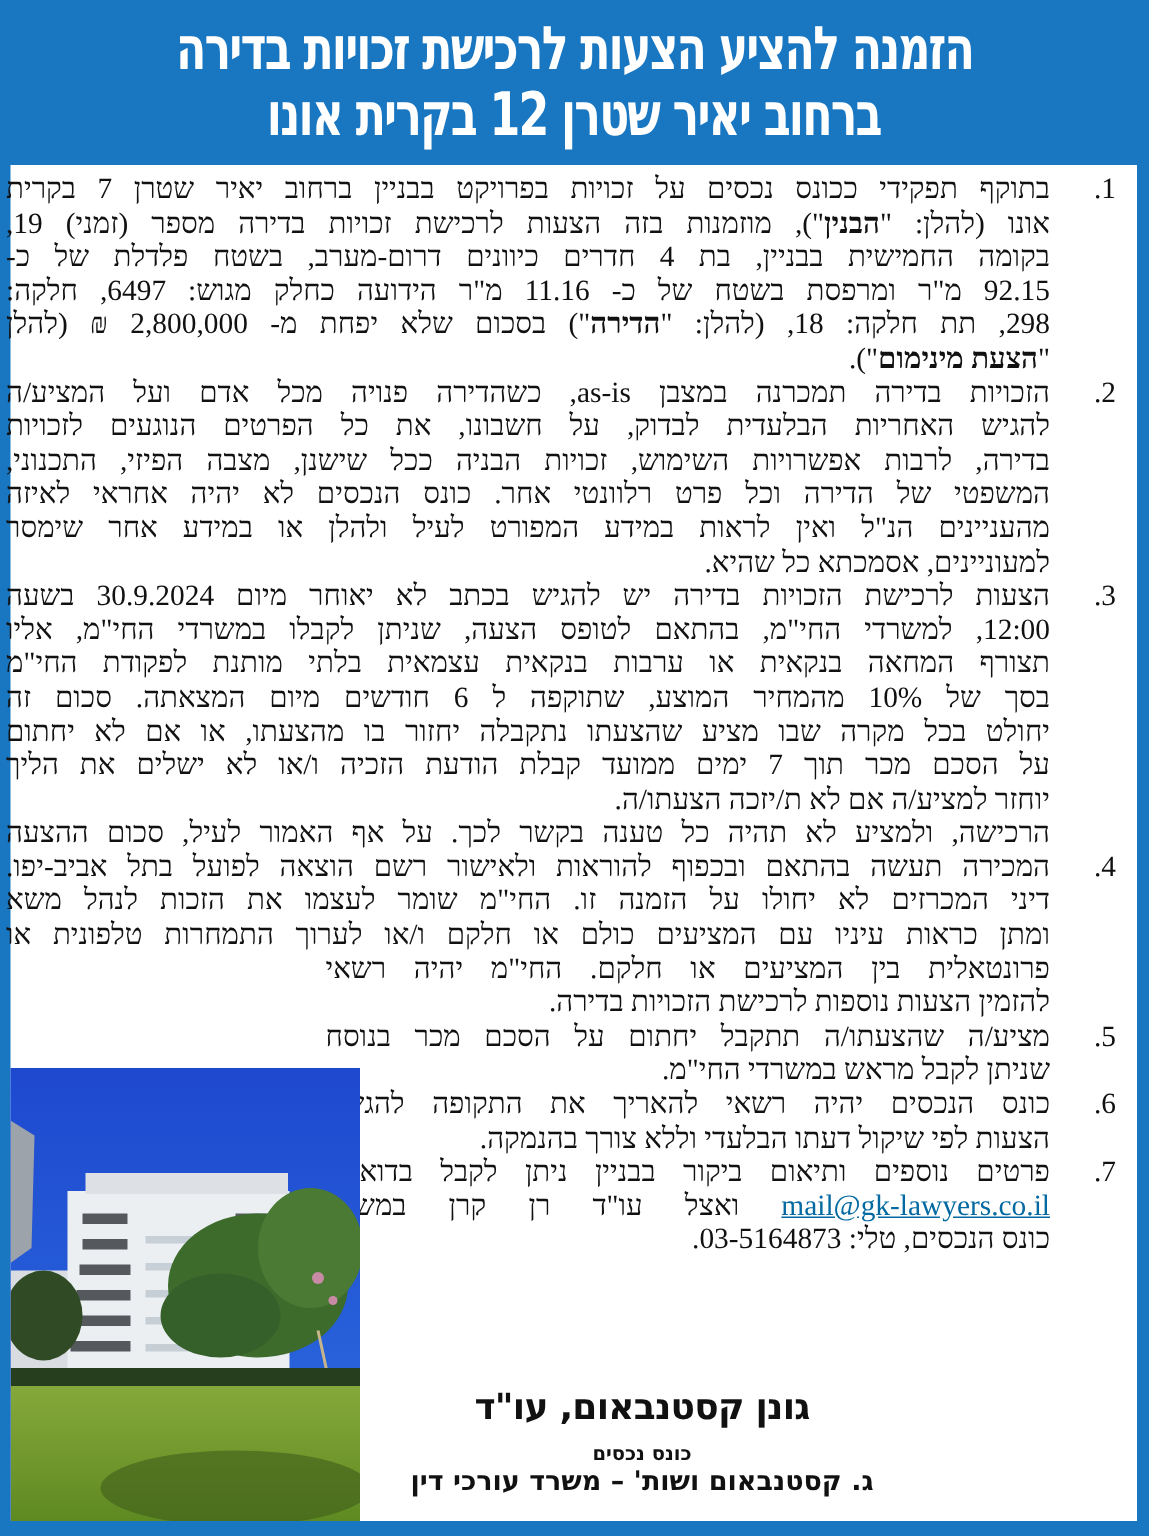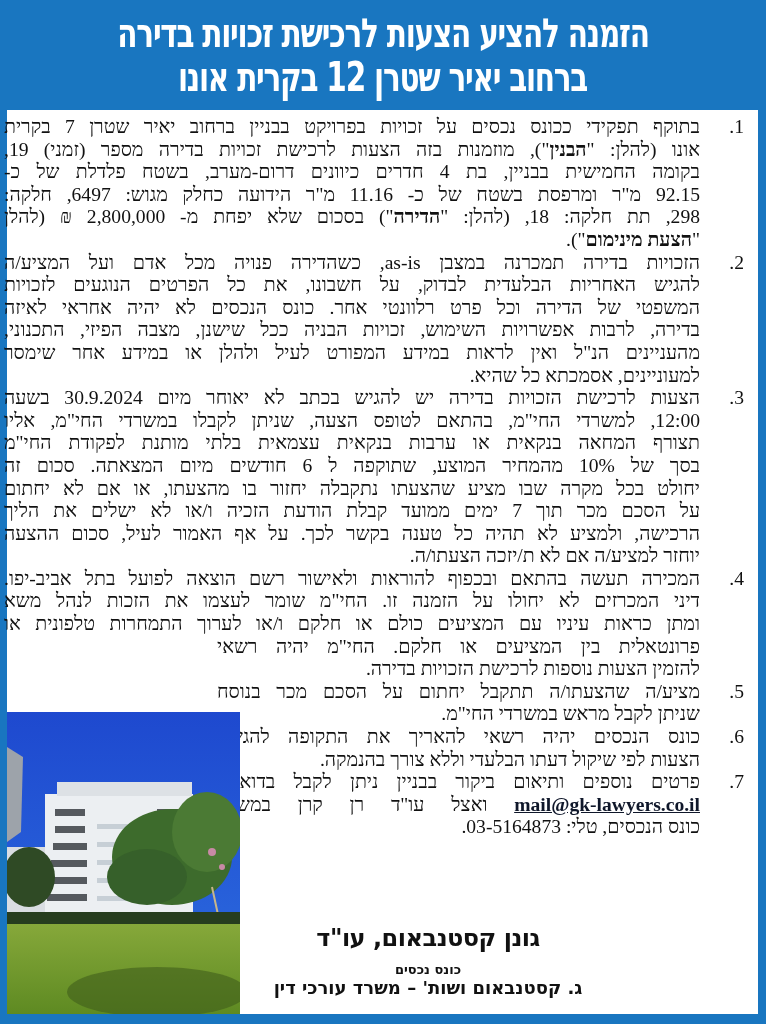--- a/index.html
+++ b/index.html
@@ -70,24 +70,23 @@
       white-space: nowrap;
       text-align: justify;
       text-align-last: justify;
     }
     .ln.last {
       text-align-last: right;
     }
     .b { font-weight: bold; }
     .email {
       text-decoration: underline;
-      color: #0f172a;
+      color: #0369a1;
       direction: ltr;
       unicode-bidi: embed;
-      font-weight: bold;
     }
     .narrow .ln { width: 483px; }
     .photo {
       position: absolute;
       left: 0; top: 602px;
       width: 233px;
       height: 302px;
       overflow: hidden;
       background: #1d4fd0;
     }
@@ -126,36 +125,36 @@
       <span class="ln">בקומה החמישית בבניין, בת 4 חדרים כיוונים דרום-מערב, בשטח פלדלת של כ-</span>
       <span class="ln">92.15 מ"ר ומרפסת בשטח של כ- 11.16 מ"ר הידועה כחלק מגוש: 6497, חלקה:</span>
       <span class="ln"><span>298, תת חלקה: 18, (להלן: "</span><span class="b">הדירה</span><span>") בסכום שלא יפחת מ- 2,800,000 ₪ (להלן</span></span>
       <span class="ln last"><span>"</span><span class="b">הצעת מינימום</span><span>").</span></span>
     </div>
 
     <div class="item">
       <span class="num">.2</span>
       <span class="ln">הזכויות בדירה תמכרנה במצבן as-is, כשהדירה פנויה מכל אדם ועל המציע/ה</span>
       <span class="ln">להגיש האחריות הבלעדית לבדוק, על חשבונו, את כל הפרטים הנוגעים לזכויות</span>
+      <span class="ln">בדירה, לרבות אפשרויות השימוש, זכויות הבניה ככל שישנן, מצבה הפיזי, התכנוני,</span>
       <span class="ln">המשפטי של הדירה וכל פרט רלוונטי אחר. כונס הנכסים לא יהיה אחראי לאיזה</span>
-      <span class="ln">בדירה, לרבות אפשרויות השימוש, זכויות הבניה ככל שישנן, מצבה הפיזי, התכנוני,</span>
       <span class="ln">מהעניינים הנ"ל ואין לראות במידע המפורט לעיל ולהלן או במידע אחר שימסר</span>
       <span class="ln last">למעוניינים, אסמכתא כל שהיא.</span>
     </div>
 
     <div class="item">
       <span class="num">.3</span>
       <span class="ln">הצעות לרכישת הזכויות בדירה יש להגיש בכתב לא יאוחר מיום 30.9.2024 בשעה</span>
       <span class="ln">12:00, למשרדי החי"מ, בהתאם לטופס הצעה, שניתן לקבלו במשרדי החי"מ, אליו</span>
       <span class="ln">תצורף המחאה בנקאית או ערבות בנקאית עצמאית בלתי מותנת לפקודת החי"מ</span>
       <span class="ln">בסך של 10% מהמחיר המוצע, שתוקפה ל 6 חודשים מיום המצאתה. סכום זה</span>
       <span class="ln">יחולט בכל מקרה שבו מציע שהצעתו נתקבלה יחזור בו מהצעתו, או אם לא יחתום</span>
       <span class="ln">על הסכם מכר תוך 7 ימים ממועד קבלת הודעת הזכיה ו/או לא ישלים את הליך</span>
+      <span class="ln last">יוחזר למציע/ה אם לא ת/יזכה הצעתו/ה.</span>
       <span class="ln">הרכישה, ולמציע לא תהיה כל טענה בקשר לכך. על אף האמור לעיל, סכום ההצעה</span>
-      <span class="ln last">יוחזר למציע/ה אם לא ת/יזכה הצעתו/ה.</span>
     </div>
 
     <div class="item">
       <span class="num">.4</span>
       <span class="ln">המכירה תעשה בהתאם ובכפוף להוראות ולאישור רשם הוצאה לפועל בתל אביב-יפו.</span>
       <span class="ln">דיני המכרזים לא יחולו על הזמנה זו. החי"מ שומר לעצמו את הזכות לנהל משא</span>
       <span class="ln">ומתן כראות עיניו עם המציעים כולם או חלקם ו/או לערוך התמחרות טלפונית או</span>
       <div class="narrow">
         <span class="ln">פרונטאלית בין המציעים או חלקם. החי"מ יהיה רשאי</span>
         <span class="ln last">להזמין הצעות נוספות לרכישת הזכויות בדירה.</span>

